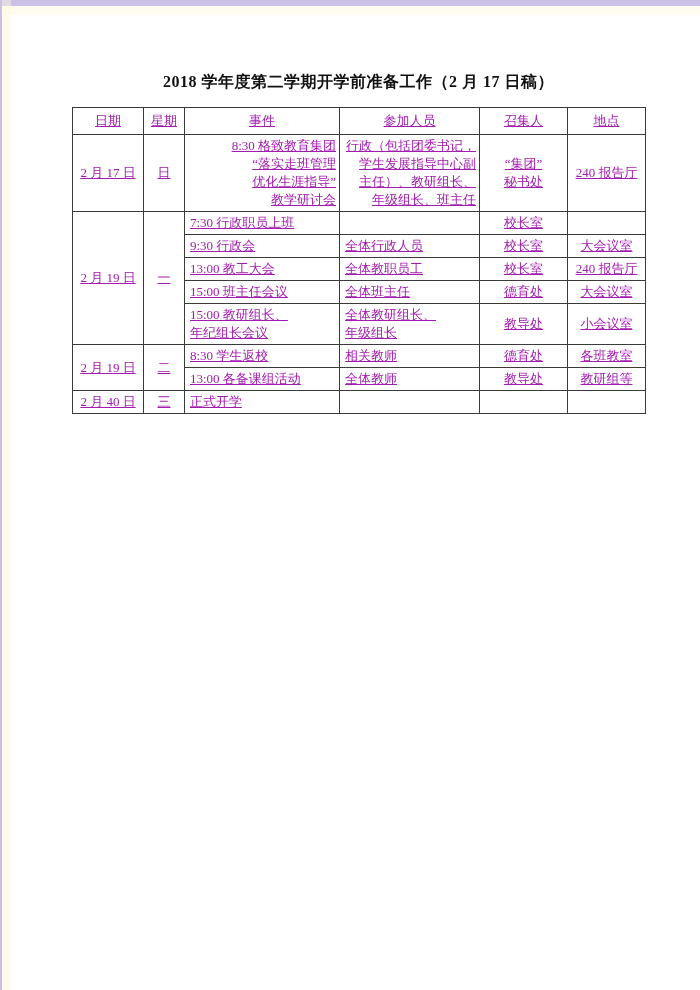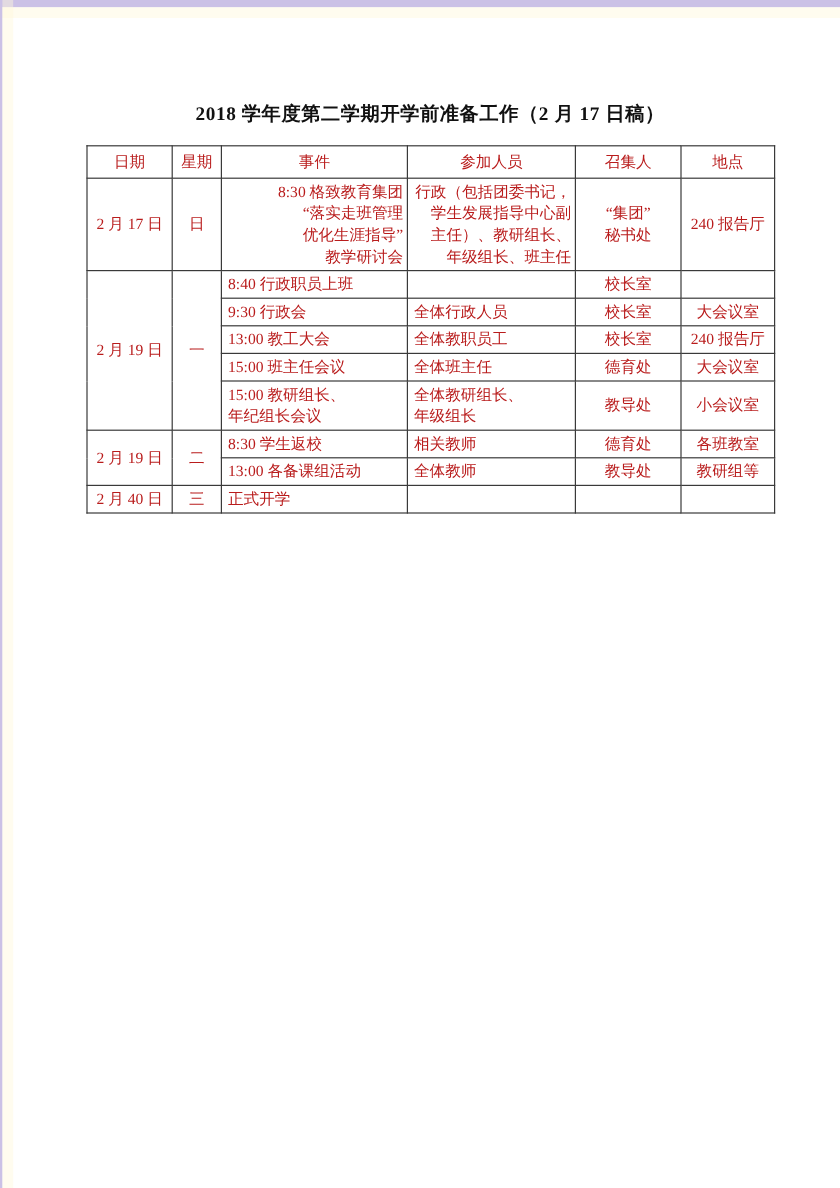--- a/index.html
+++ b/index.html
@@ -8,29 +8,29 @@
     background:#ffffff;
     position:relative;
     overflow:hidden;
     font-family:"Liberation Serif","DejaVu Serif",serif;
   }
   .edge-top{position:absolute;top:0;left:0;width:100%;height:6px;}
   .edge-left{position:absolute;top:0;left:0;width:2px;height:100%;}
   .fringe-top{position:absolute;top:6px;left:0;width:100%;height:9px;background:rgba(255,249,220,0.45);}
   .fringe-left{position:absolute;top:0;left:2px;width:9px;height:100%;background:rgba(255,249,220,0.45);}
   .content{
-    position:absolute;left:72px;top:86px;width:573px;
+    position:absolute;left:72px;top:72px;width:573px;
   }
   .doc-title{
     font-size:16px;font-weight:bold;color:#111111;
     text-align:center;margin:0 0 15px 0;line-height:20px;
     letter-spacing:0.5px;
   }
   table{
-    border-collapse:collapse;table-layout:fixed;width:573px;color:#b91c1c;
+    border-collapse:collapse;table-layout:fixed;width:573px;color:#a21caf;text-decoration:underline;
   }
   th,td{
     border:1px solid #3a3a3a;
     font-size:13px;
     font-weight:normal;
     line-height:18px;
     padding:2px 3px;
     text-align:center;
     vertical-align:middle;
     white-space:pre-line;
@@ -81,21 +81,21 @@
 学生发展指导中心副
 主任）、教研组长、
 年级组长、班主任</td>
           <td>“集团”
 秘书处</td>
           <td>240 报告厅</td>
         </tr>
         <tr>
           <td rowspan="5">2 月 19 日</td>
           <td rowspan="5">一</td>
-          <td class="cl">8:40 行政职员上班</td>
+          <td class="cl">7:30 行政职员上班</td>
           <td class="cl"></td>
           <td>校长室</td>
           <td></td>
         </tr>
         <tr>
           <td class="cl">9:30 行政会</td>
           <td class="cl">全体行政人员</td>
           <td>校长室</td>
           <td>大会议室</td>
         </tr>

